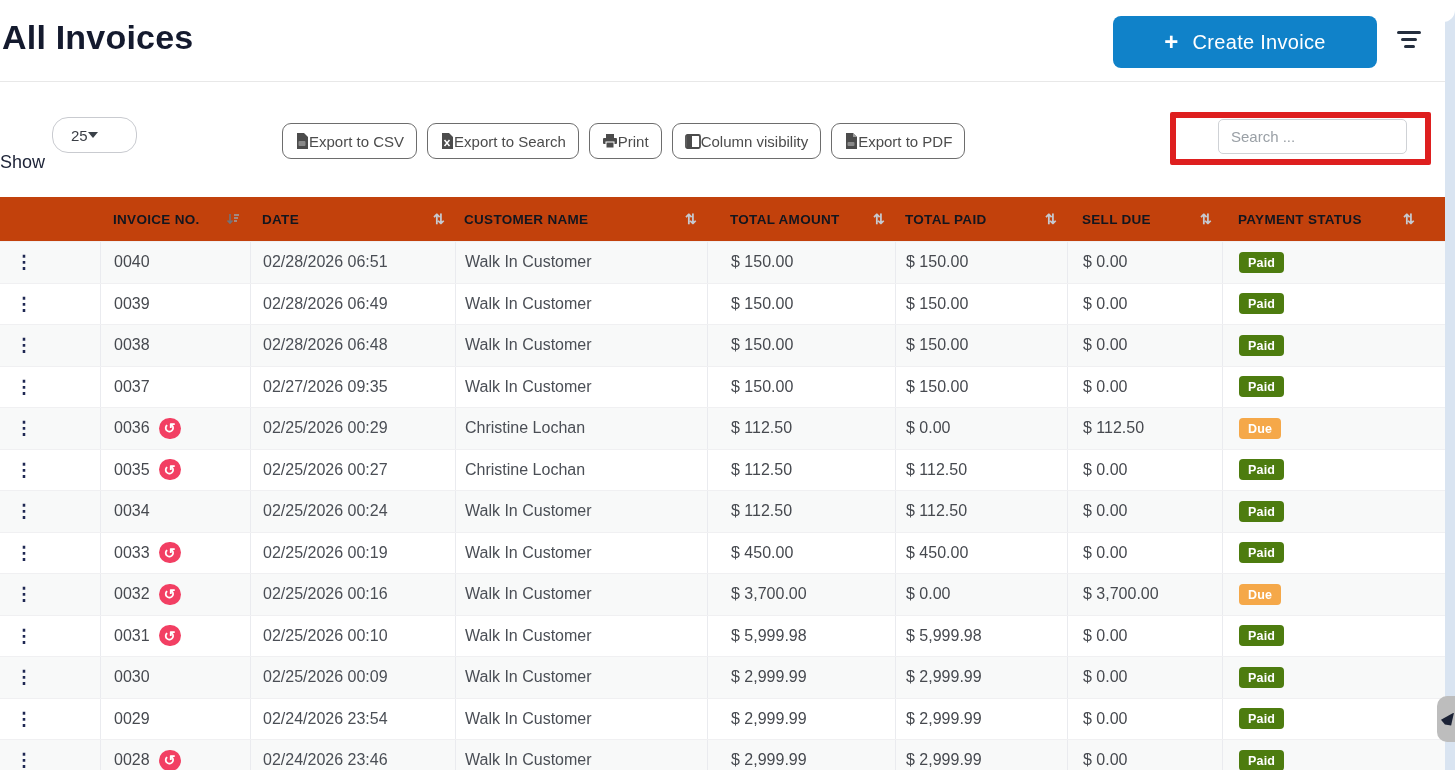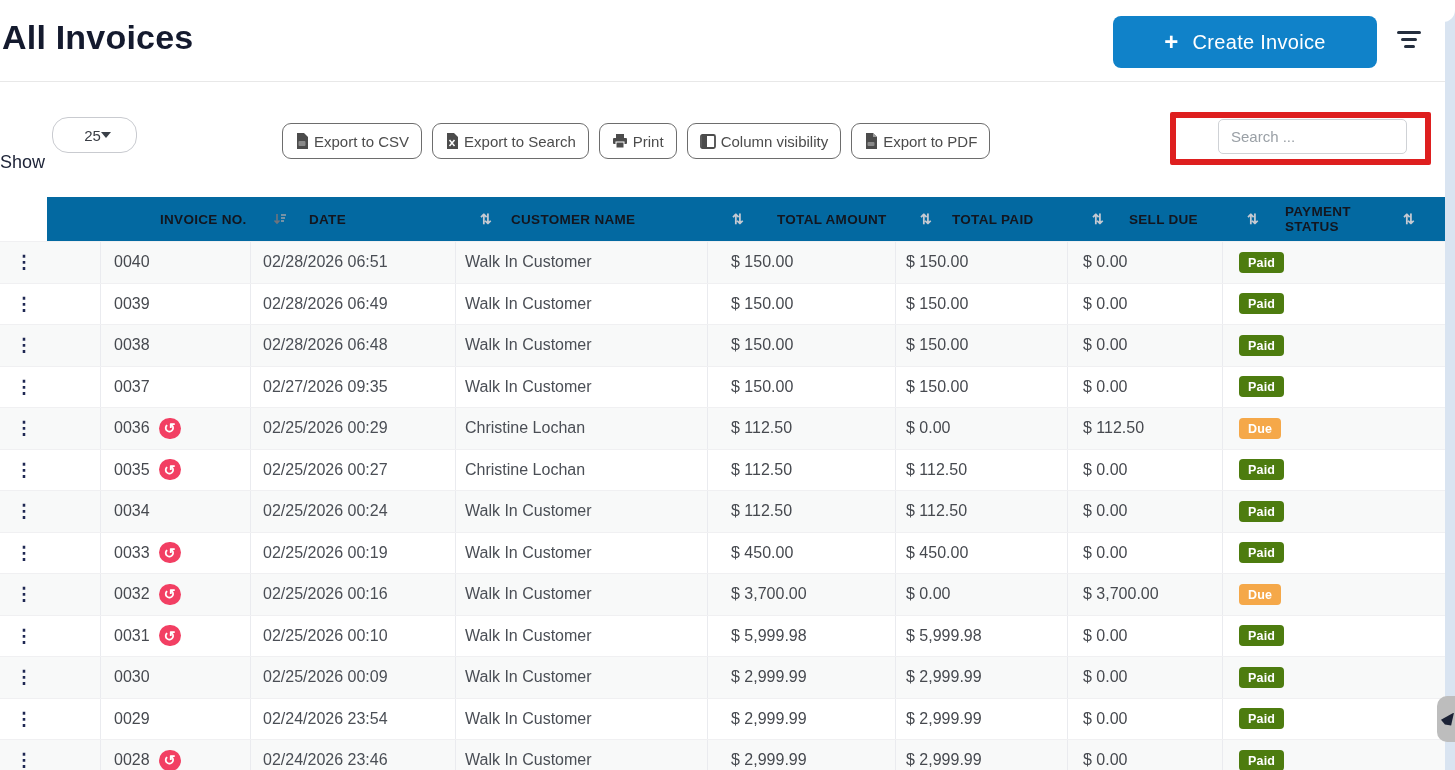--- a/index.html
+++ b/index.html
@@ -22,41 +22,41 @@
   .filter-icon i { display:block; height:3px; border-radius:2px; background:#242e3e; }
   .filter-icon i:nth-child(1){ width:24px; }
   .filter-icon i:nth-child(2){ width:16px; }
   .filter-icon i:nth-child(3){ width:11px; }
   .top-divider { position:absolute; left:0; top:81px; width:1445px; height:1px; background:#e8e8e8; }
 
   
   .show-label { position:absolute; left:0px; top:124px; font-size:18px; color:#1c2236;margin-top:28px; }
   .show-select { position:absolute; left:52px; top:117px; width:85px; height:36px;
                  border:1px solid #c9cbd0; border-radius:16px; background:#fff;
-                 display:flex; align-items:center; justify-content:center;
+                 display:flex; align-items:center; justify-content:flex-start;
                  padding:0 12px 0 18px; font-size:15px; color:#3a3e45; cursor:pointer; }
   .chev { width:0; height:0; border-left:5px solid transparent; border-right:5px solid transparent;
           border-top:6px solid #3a4048; }
   .toolbar { position:absolute; left:282px; top:123px; display:flex; gap:10px; }
   .tb-btn { height:36px; border:1px solid #6d6d6d; border-radius:9px; background:#fff;
-            display:flex; align-items:center; gap:5px; padding:0 12px; font-size:15px;
+            display:flex; align-items:center; padding:0 12px; font-size:15px;
             color:#4c4c4c; cursor:pointer; font-family:"Liberation Sans", sans-serif; }
   .tb-btn svg { display:block; }
 
   .search-input { position:absolute; left:1218px; top:119px; width:189px; height:35px;
                   border:1px solid #cfd2d6; border-radius:5px; padding:0 12px; font-size:15px;
                   color:#3a3e45; font-family:"Liberation Sans", sans-serif; }
   .search-input::placeholder { color:#9aa0a6; }
   .annotation-box { position:absolute; left:1170px; top:112px; width:261px; height:53px;
                     border:6px solid #de1f1f; border-radius:2px; pointer-events:none; z-index:9; }
 
   
   .tbl { position:absolute; left:0; top:197px; width:1447px; }
   .grid { display:grid; grid-template-columns:100px 150px 205px 252px 188px 172px 155px auto; }
-  .thead { background:#0369a1; height:44px;margin-left:47px; }
+  .thead { background:#c2410c; height:44px; }
   .th { display:flex; align-items:center; justify-content:space-between; padding:0 10px 0 13px;
         font-size:13.5px; font-weight:700; color:#13161f; letter-spacing:.3px; cursor:pointer; }
   .th.c-date   { padding-left:12px; }
   .th.c-cust   { padding-left:9px;gap:36px; }
   .th.c-amt    { padding-left:23px; }
   .th.c-paid   { padding-left:10px; }
   .th.c-due    { padding-left:15px; }
   .th.c-status { padding-left:16px; padding-right:32px; }
   .sort { color:#c6cad2; font-size:14px; line-height:1; }
   .sort-active svg { display:block; }

